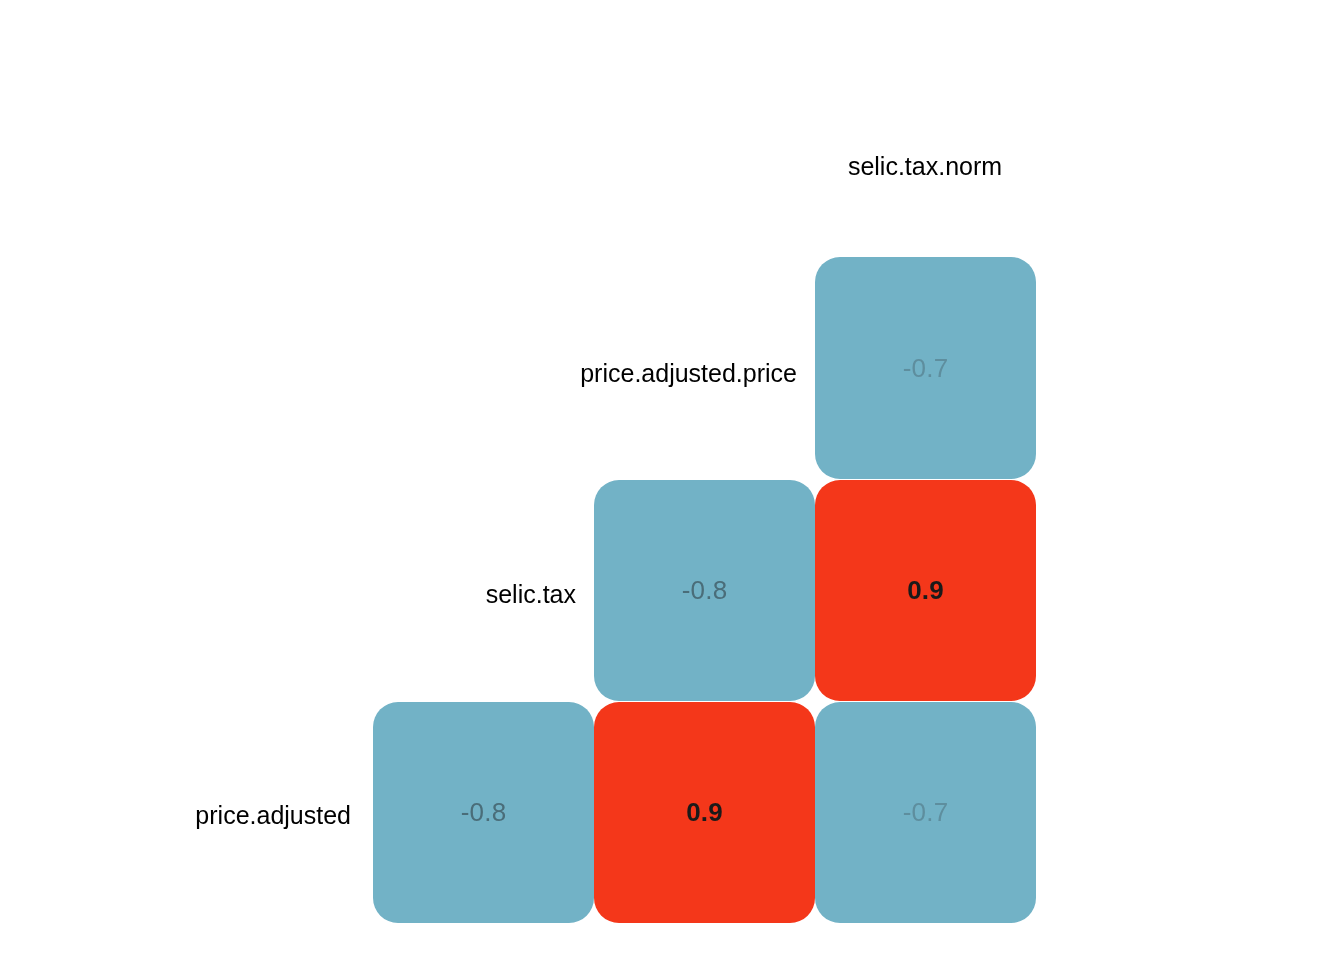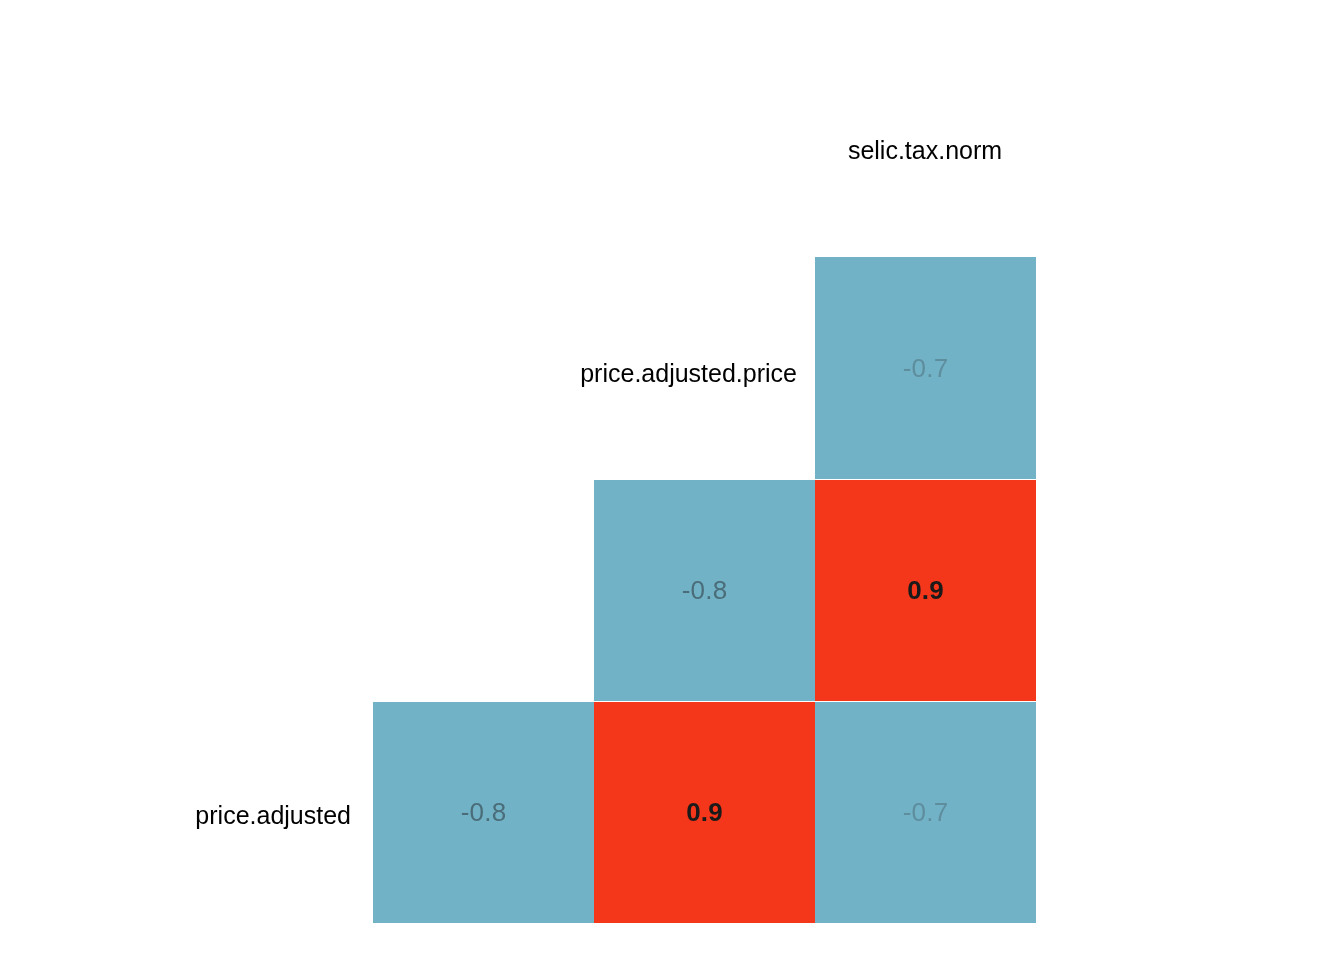--- a/index.html
+++ b/index.html
@@ -17,20 +17,21 @@
     position: relative;
     width: 1344px;
     height: 960px;
     background: #ffffff;
   }
 
   
   .cell {
     position: absolute;
     box-sizing: border-box;
+    border-radius: 25px;
   }
   .cell-value {
     position: absolute;
     left: 0;
     top: 0;
     width: 100%;
     height: 100%;
     display: flex;
     align-items: center;
     justify-content: center;
@@ -79,24 +80,25 @@
     color: #000000;
     white-space: nowrap;
     transform: translateY(-50%);
   }
 </style>
 </head>
 <body>
 
 <div id="stage">
 
-  <div class="col-label" style="left:925px; top:150px;">selic.tax.norm</div>
+  <div class="col-label" style="left:925px; top:166px;">selic.tax.norm</div>
 
   <div class="row-label" style="left:255px; top:373px; width:560px; padding-right:18px; box-sizing:border-box;">price.adjusted.price</div>
 
+  <div class="row-label" style="left:34px; top:594px; width:560px; padding-right:18px; box-sizing:border-box;">selic.tax</div>
 
   <div class="row-label" style="left:-187px; top:815px; width:560px; padding-right:22px; box-sizing:border-box;">price.adjusted</div>
 
   <div class="cell" style="left:815px; top:257px; width:221px; height:222px; background:#72B2C6;">
     <span class="cell-value" style="color:#5E8E9E;">-0.7</span>
   </div>
 
   <div class="cell" style="left:594px; top:480px; width:221px; height:221px; background:#72B2C6;">
     <span class="cell-value" style="color:#4A6D79;">-0.8</span>
   </div>

